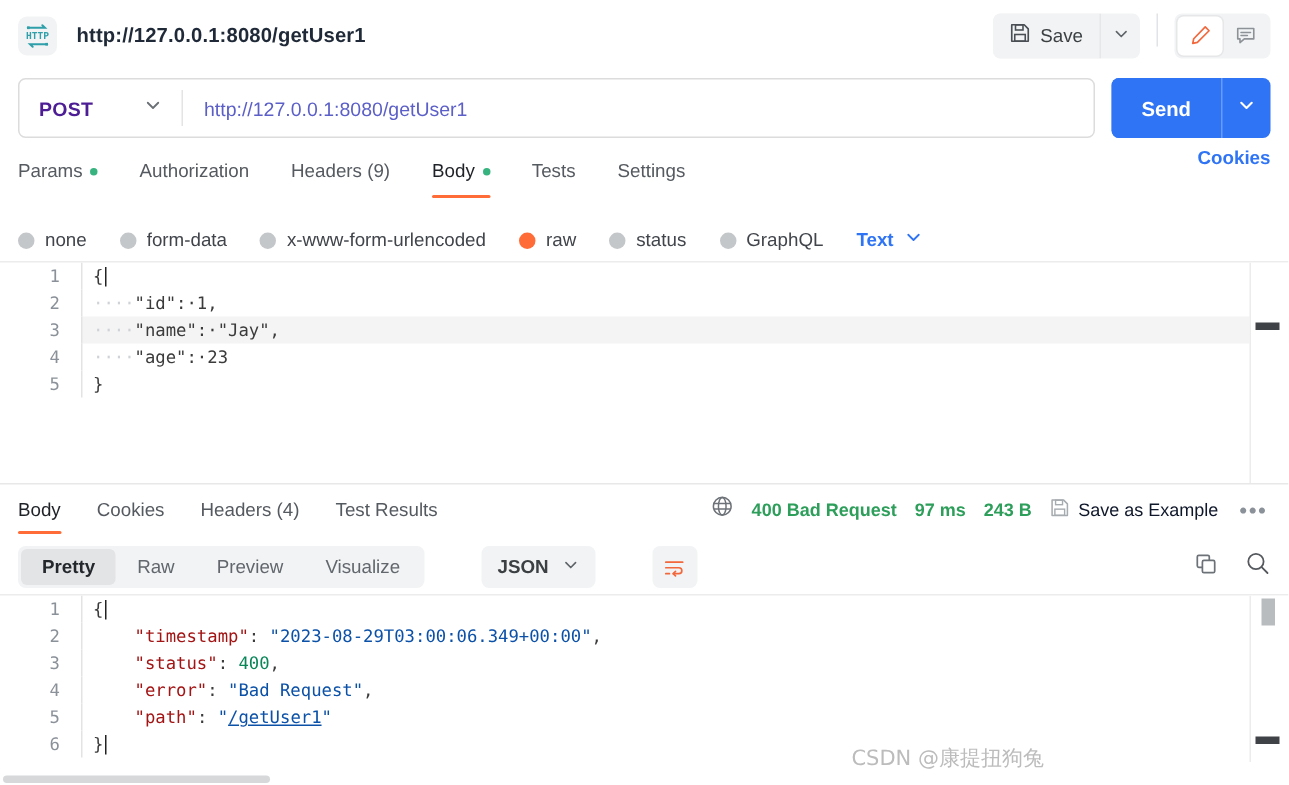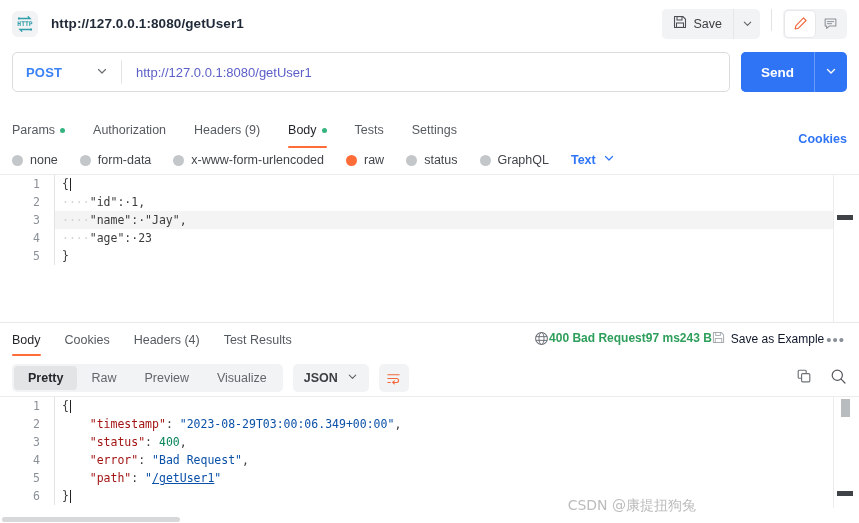--- a/index.html
+++ b/index.html
@@ -55,43 +55,43 @@
     display: flex; align-items: center;
   }
   .url-field {
     flex: 1; height: 40px; border: 1px solid #dcdcdc; border-radius: 5px;
     display: flex; align-items: center; background: #fff;
   }
   .method-sel {
     display: flex; align-items: center; justify-content: space-between;
     width: 108px; height: 100%; padding: 0 13px; cursor: pointer;
   }
-  .method-label { font-size: 13px; font-weight: 700; color: #3b82f6; letter-spacing: .2px; }
+  .method-label { font-size: 13px; font-weight: 700; color: #4c1d95; letter-spacing: .2px; }
   .method-divider { width: 1px; height: 24px; background: #e4e4e4; }
   .url-input {
     flex: 1; height: 100%; border: none; outline: none; padding: 0 14px;
     font-size: 13px; color: #5b5fc7; font-family: inherit; background: transparent;
   }
   .send-group {
     display: flex; align-items: center; margin-left: 11px;
     background: #2f74f5; border-radius: 5px; height: 40px; overflow: hidden;
   }
   .send-btn {
     padding: 0 20px; height: 40px; background: #2f74f5; color: #fff; border: none;
     font-size: 13.5px; font-weight: 700; cursor: pointer; font-family: inherit;
   }
   .send-caret {
     width: 33px; height: 40px; display: flex; align-items: center; justify-content: center;
     cursor: pointer; border-left: 1px solid rgba(255,255,255,.28);
   }
 
   
   .reqtabs {
-    position: absolute; left: 12px; top: 114px; width: 835px; height: 32px;
-    display: flex; align-items: flex-end;
+    position: absolute; left: 12px; top: 98px; width: 835px; height: 32px;
+    display: flex; align-items: flex-start;
   }
   .rtab {
     display: flex; align-items: center; gap: 5px; font-size: 12.5px; color: #555a60;
     margin-right: 28px; height: 32px; cursor: pointer; position: relative;
   }
   .rtab.active { color: #1f2227; }
   .rtab.active:after {
     content: ""; position: absolute; left: 0; right: 0; bottom: -2px; height: 2.5px;
     background: #ff6c37; border-radius: 2px;
   }
@@ -161,31 +161,31 @@
   }
   .restab {
     font-size: 12.5px; color: #555a60; margin-right: 24px; height: 34px;
     display: flex; align-items: center; cursor: pointer; position: relative;
   }
   .restab.active { color: #1f2227; }
   .restab.active:after {
     content: ""; position: absolute; left: 0; right: 0; bottom: 1px; height: 2.5px;
     background: #ff6c37; border-radius: 2px;
   }
-  .resp-meta { margin-left: auto; display: flex; align-items: flex-start; }
+  .resp-meta { margin-left: auto; display: flex; align-items: center; gap: 12px; }
   .meta-green { font-size: 12px; color: #2e9e5b; font-weight: 600; cursor: pointer; }
   .save-example {
     display: flex; align-items: center; gap: 6px; font-size: 12px; color: #0f172a; cursor: pointer;
   }
   .dots-btn { font-size: 15px; color: #8b9199; letter-spacing: 1px; cursor: pointer; padding: 0 2px; }
 
   
   .viewbar {
     position: absolute; left: 0; top: 360px; width: 859px; height: 36px;
-    display: flex; align-items: center; padding: 0 12px;
+    display: flex; align-items: center; padding: 0 12px; gap: 28px;
   }
   .seg {
     display: flex; align-items: center; background: #f2f3f4; border-radius: 5px;
     height: 28px; padding: 2px;
   }
   .seg-item {
     padding: 0 14px; height: 24px; display: flex; align-items: center; border-radius: 4px;
     font-size: 12.5px; color: #62676d; cursor: pointer;
   }
   .seg-item.active { background: #e3e4e6; color: #24282c; font-weight: 600; }

